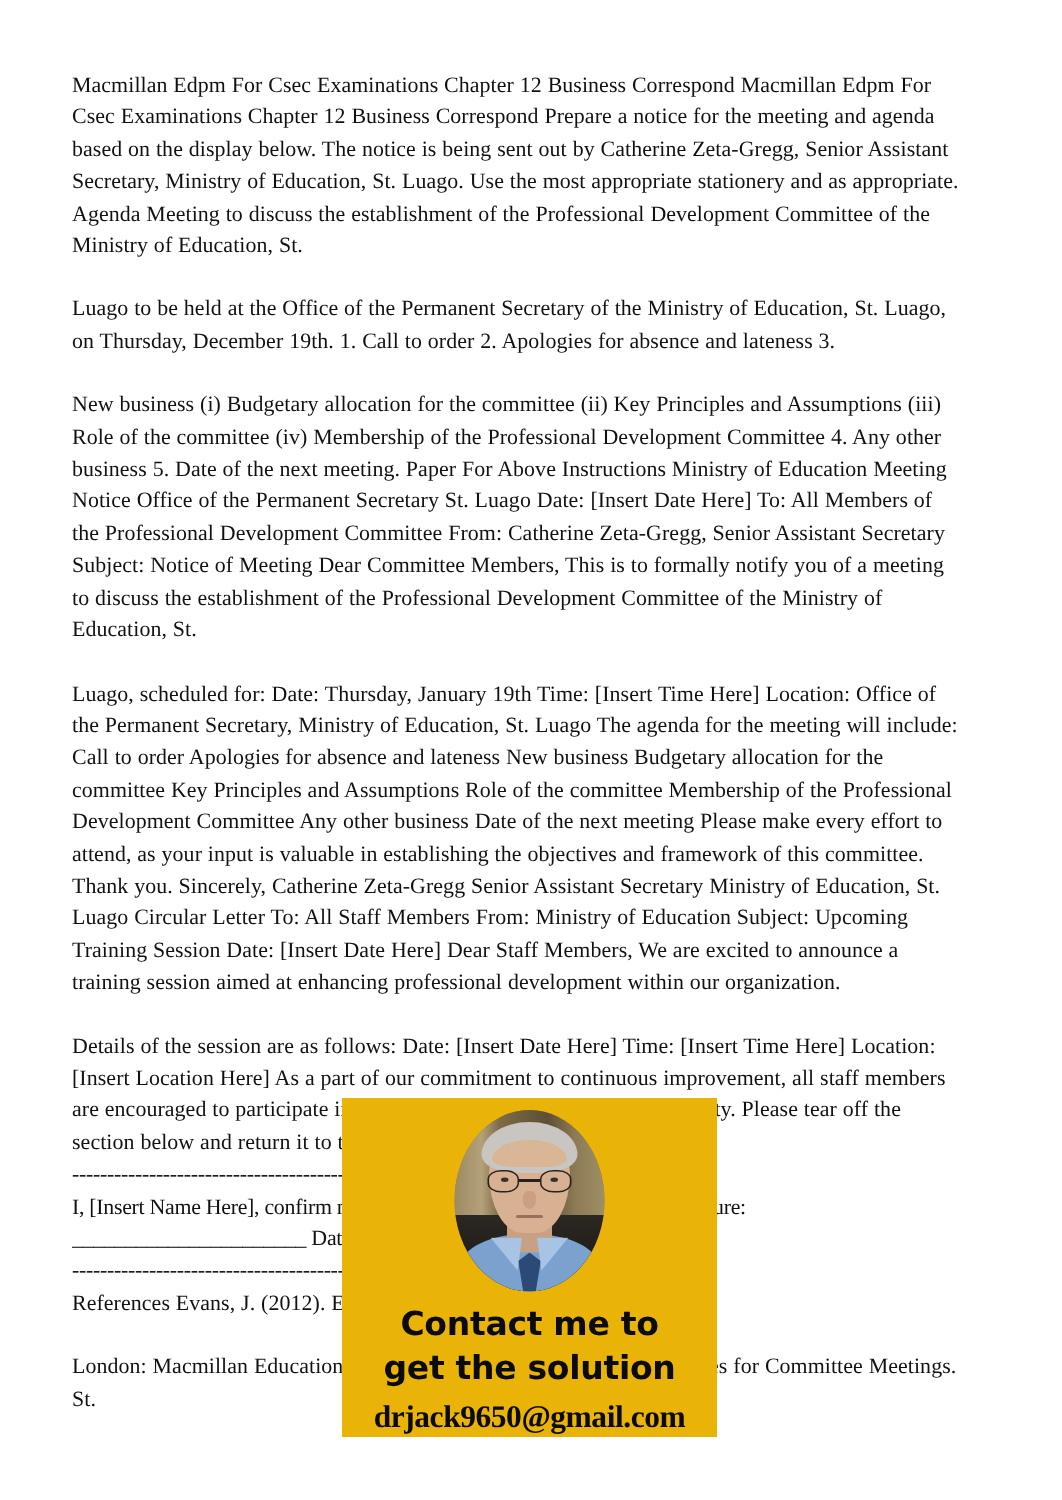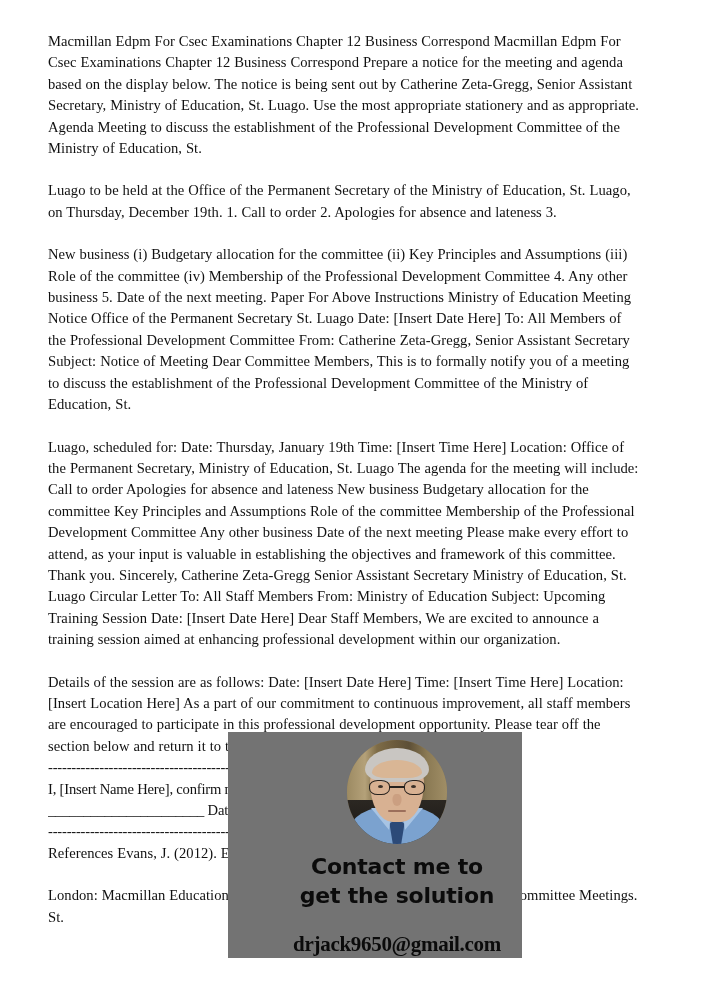--- a/index.html
+++ b/index.html
@@ -26,21 +26,21 @@
   #doc-body {
     position: absolute;
     left: 48px;
     top: 31px;
     width: 592px;
   }
   .para {
     font-size: 14.6px;
     line-height: 21.4px;
     text-align: left;
-    margin: 0 0 21px 0;
+    margin: 16px 0 21px 0;
     letter-spacing: 0.05px;
     word-spacing: 0.2px;
     color: #111111;
   }
   .para.tight {
     margin-bottom: 0;
   }
   .rule-line {
     font-size: 14.6px;
     line-height: 21.4px;
@@ -50,27 +50,26 @@
     letter-spacing: -0.2px;
     color: #111111;
   }
   
   #overlay {
     position: absolute;
     left: 228px;
     top: 732px;
     width: 250px;
     height: 226px;
-    background: #737373;
+    background: #eab308;
     z-index: 20;
     display: flex;
     flex-direction: column;
     align-items: center;
     justify-content: flex-start;
-    padding-left: 44px;
   }
   #overlay-photo {
     width: 100px;
     height: 124px;
     margin-top: 8px;
     border-radius: 50% / 50%;
     overflow: hidden;
     position: relative;
     background: #8d7a55;
   }
@@ -222,21 +221,21 @@
     line-height: 29px;
     color: #0b0b0b;
     letter-spacing: -0.2px;
   }
   .ov-email {
     font-family: "Liberation Serif", "DejaVu Serif", serif;
     font-weight: bold;
     font-size: 21px;
     line-height: 28px;
     color: #0b0b0b;
-    margin-top: 20px;
+    margin-top: 3px;
     letter-spacing: -0.3px;
   }
 </style>
 </head>
 <body>
 
 <div id="page">
 
   <div id="doc-body">
 

